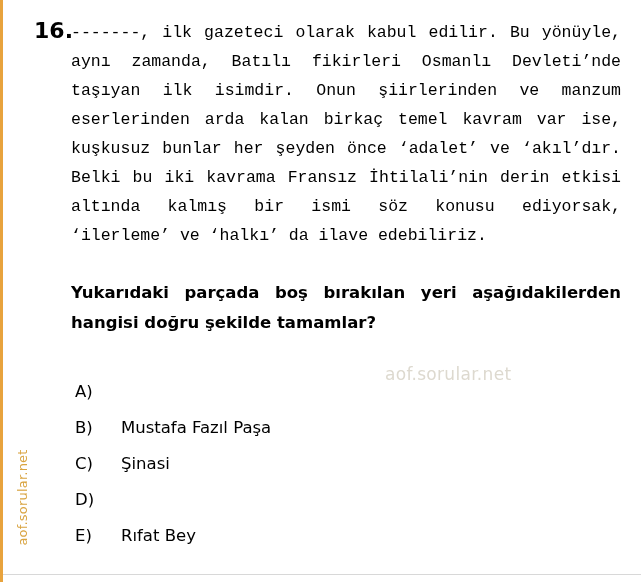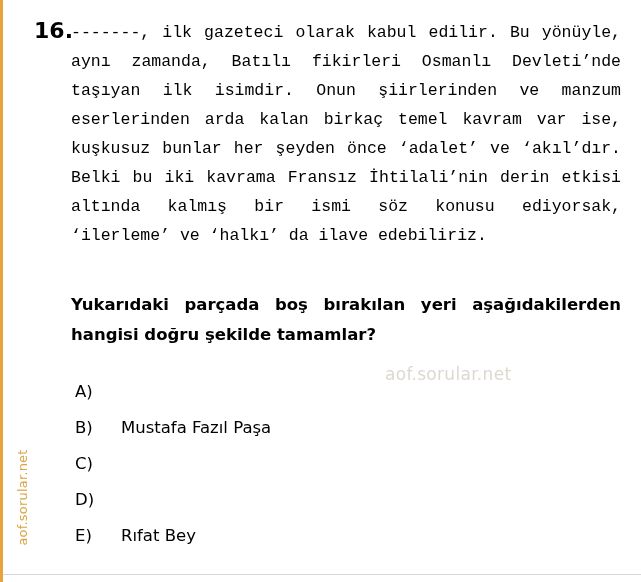--- a/index.html
+++ b/index.html
@@ -87,21 +87,20 @@
     position: absolute;
     left: 38px;
     top: 278px;
     width: 550px;
     font-size: 16.5px;
     line-height: 30px;
     font-weight: bold;
     text-align: justify;
     text-justify: inter-word;
     color: #000;
-    margin-top: 12px;
   }
 
   .options {
     position: absolute;
     left: 42px;
     top: 382px;
     width: 550px;
   }
 
   .option {
@@ -165,20 +164,21 @@
         <span class="letter">A)</span>
       </div>
 
       <div class="option">
         <span class="letter">B)</span>
         <span class="text">Mustafa Fazıl Paşa</span>
       </div>
 
       <div class="option">
         <span class="letter">C)</span>
+        <span class="text">Şinasi</span>
       </div>
 
       <div class="option">
         <span class="letter">D)</span>
       </div>
 
       <div class="option">
         <span class="letter">E)</span>
         <span class="text">Rıfat Bey</span>
       </div>

